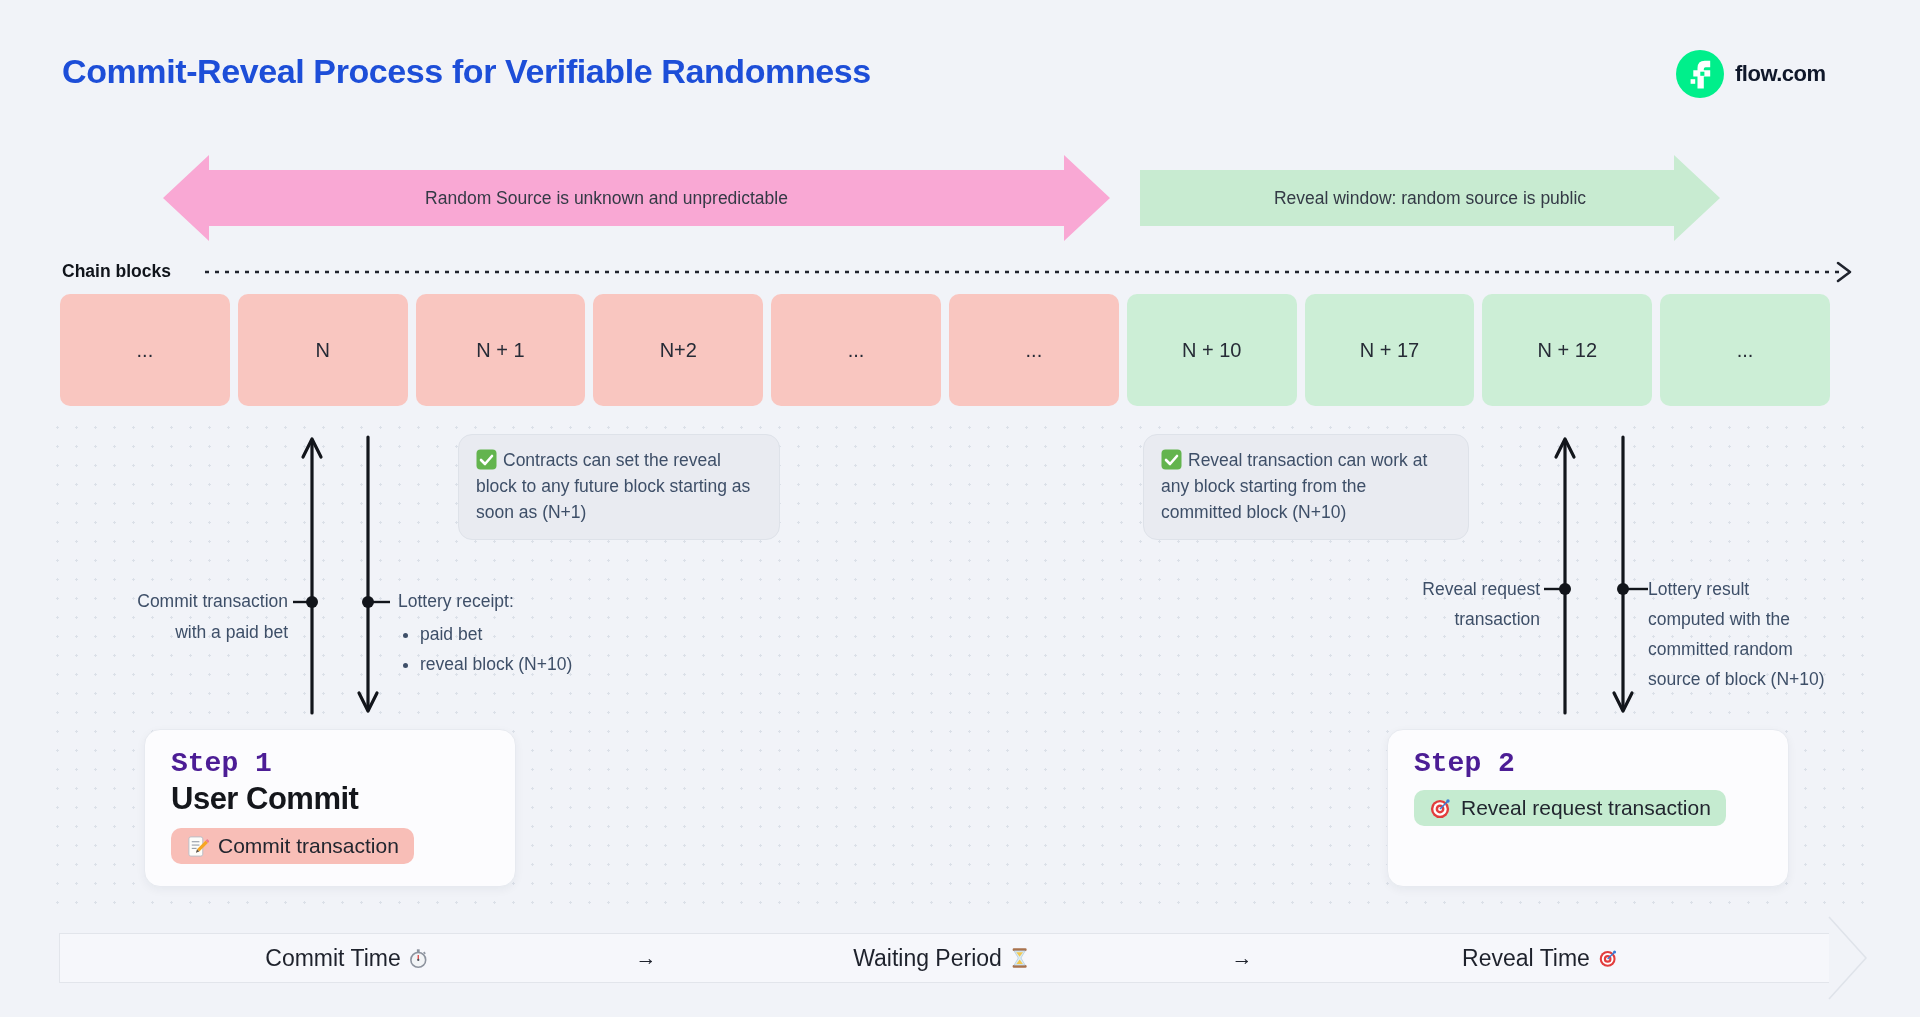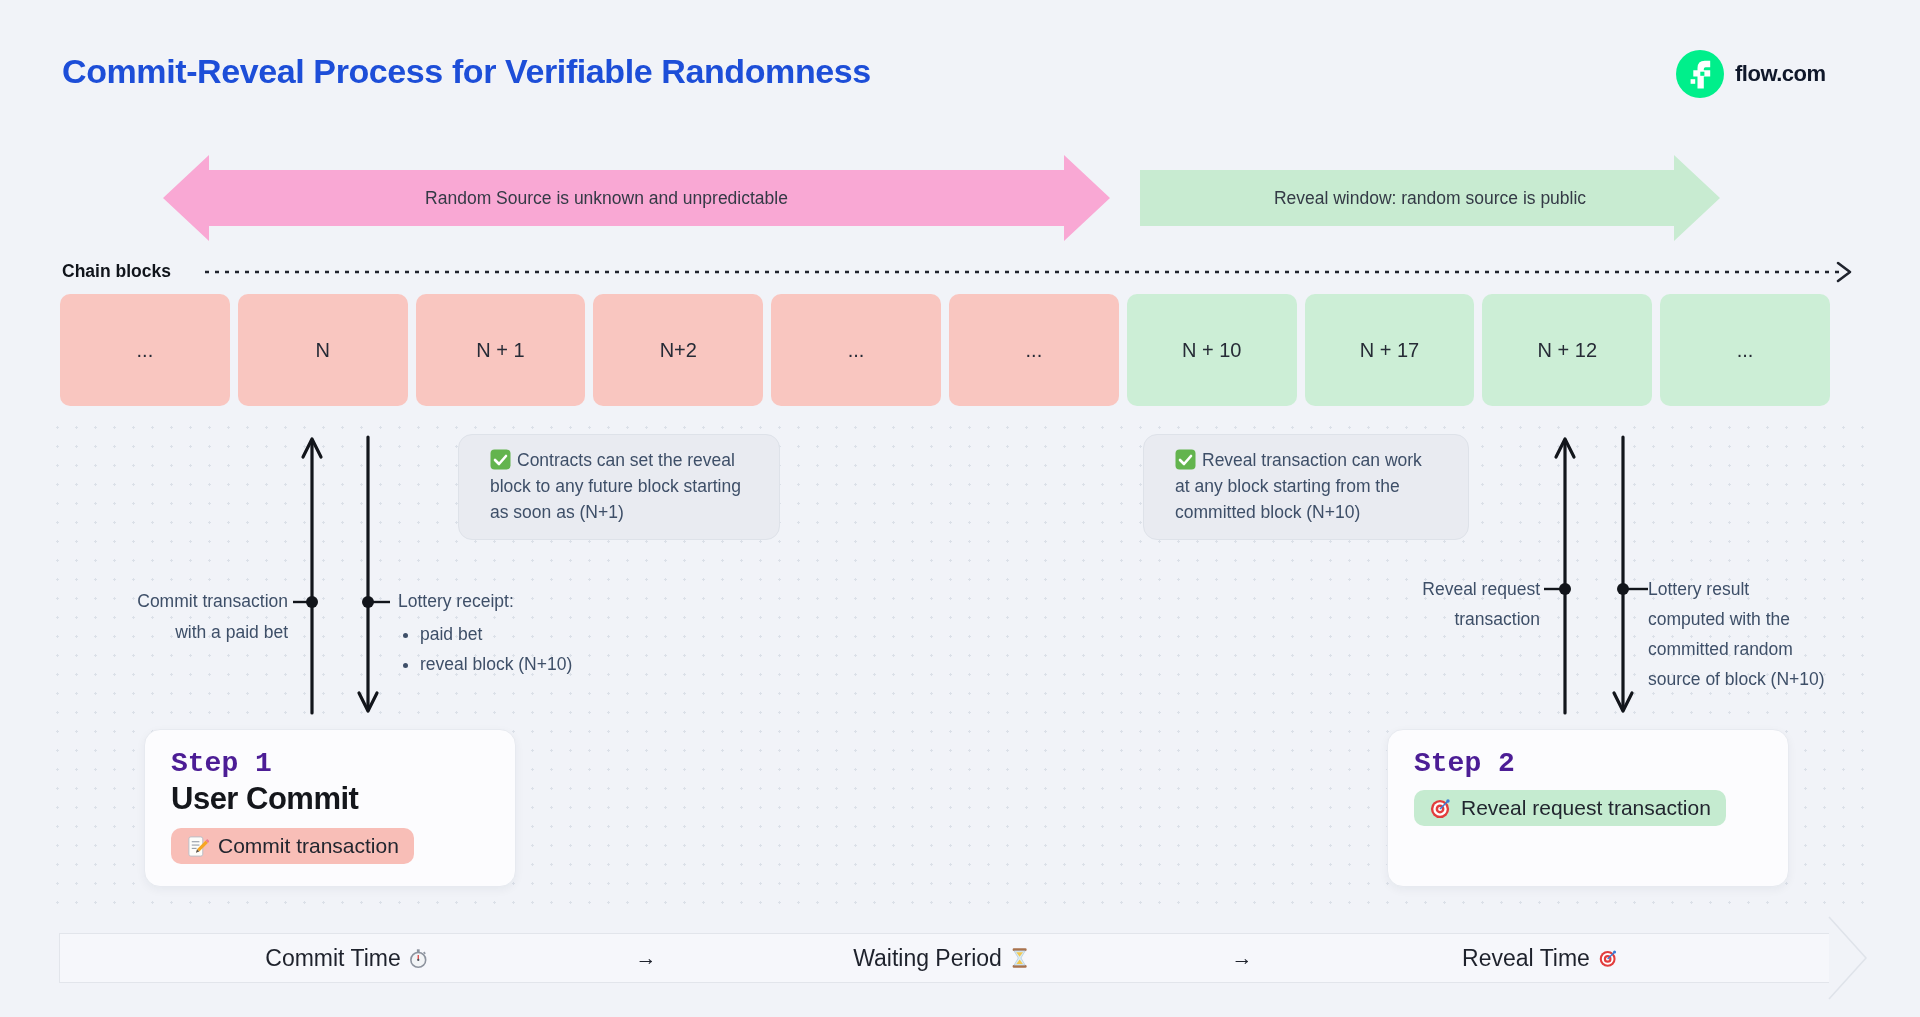--- a/index.html
+++ b/index.html
@@ -30,21 +30,21 @@
 
   .chain-label { position:absolute; left:62px; top:261px; font-size:17.5px; font-weight:700; color:#10141b; }
 
   .block-row { position:absolute; left:60px; top:294px; width:1770px; height:112px; display:flex; gap:8px; }
   .block { flex:1; border-radius:10px; display:flex; align-items:center; justify-content:center;
     font-size:20px; color:#262b36; }
   .block.commit { background:#f9c6c0; }
   .block.reveal { background:#cceed6; }
 
   .note { position:absolute; top:434px; background:#e9ebf1; border:1px solid #dee2e9; border-radius:14px;
-    padding:13px 31px; font-size:17.5px; line-height:1.48; color:#3e4f68; }
+    padding:13px 17px; font-size:17.5px; line-height:1.48; color:#3e4f68; }
   .note-1 { left:458px; width:322px; }
   .note-2 { left:1143px; width:326px; }
   .note .check-icon { display:inline-block; vertical-align:-4px; margin-right:6px; }
 
   .side-label { position:absolute; font-size:17.5px; line-height:31px; color:#3e4f68; }
   .lbl-commit-up { left:60px; top:586px; width:228px; text-align:right; }
   .lbl-lottery-receipt { left:398px; top:586px; }
   .lbl-lottery-receipt ul { margin-top:2px; padding-left:22px; }
   .lbl-lottery-receipt li { line-height:30px; }
   .lbl-reveal-up { left:1326px; top:574px; width:214px; text-align:right; line-height:30px; }

